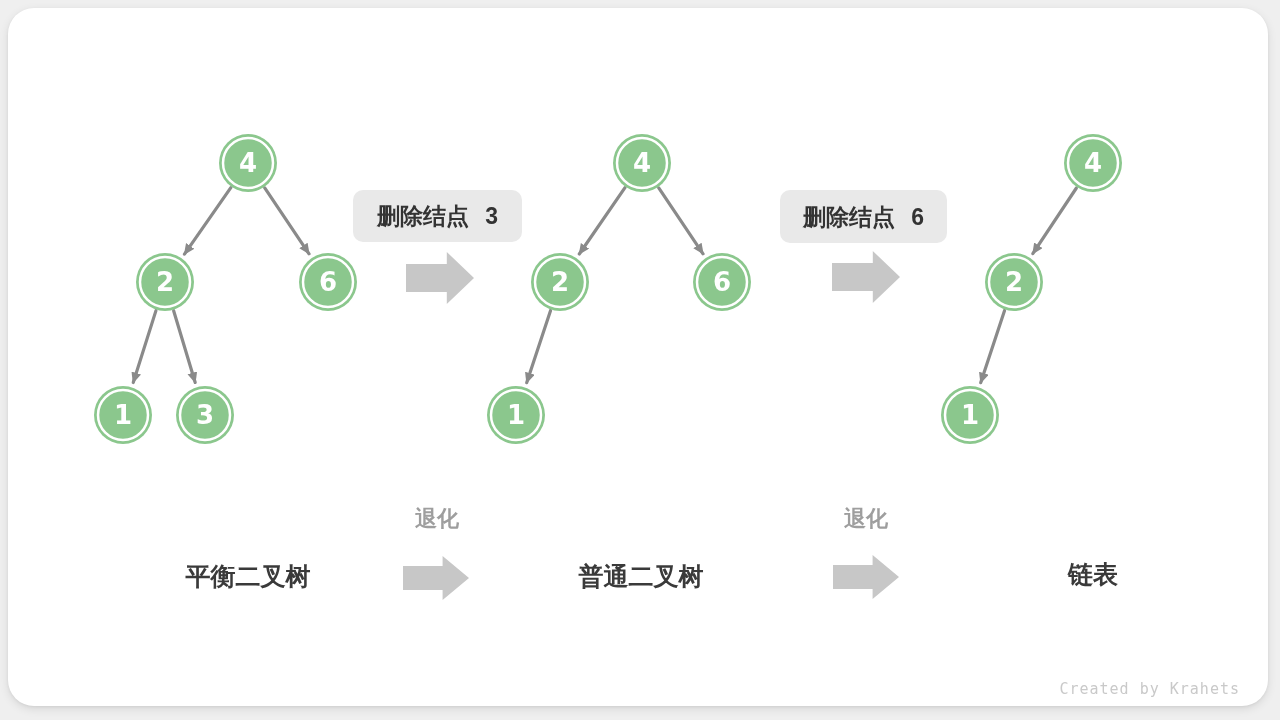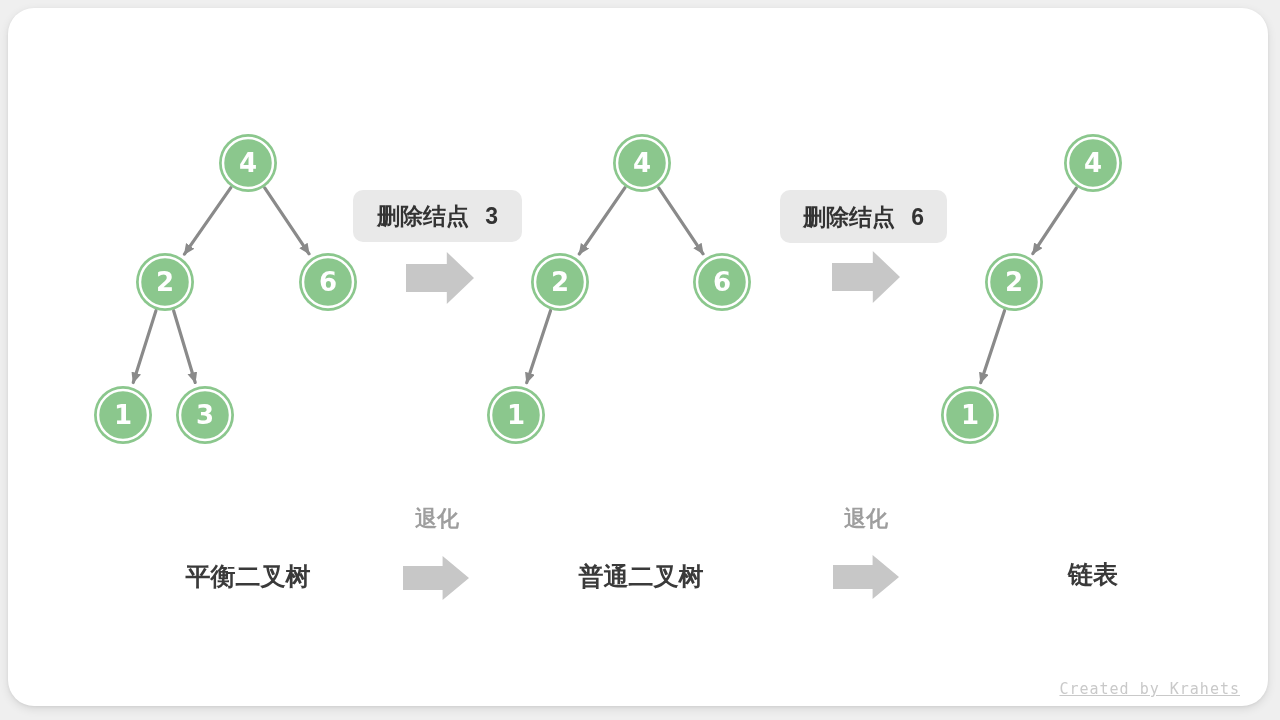--- a/index.html
+++ b/index.html
@@ -26,21 +26,20 @@
   .caption     { font: 700 25px "Liberation Sans", sans-serif; fill: #3a3a3a; }
   .degrade     { font: 700 22px "Liberation Sans", sans-serif; fill: #9e9e9e; }
   .del-label   { font: 700 23px "Liberation Sans", sans-serif; fill: #333333; }
   .watermark {
     position: absolute;
     right: 40px; bottom: 22px;
     font-family: "DejaVu Sans Mono", monospace;
     font-size: 15px;
     letter-spacing: 1px;
     color: #c9c9c9;
-    text-decoration: underline;
   }
 </style>
 </head>
 <body>
 
 <div class="card"></div>
 
 <svg id="diagram" viewBox="0 0 1280 720" xmlns="http://www.w3.org/2000/svg">
     <defs>
       <marker id="ah" markerUnits="userSpaceOnUse" markerWidth="14" markerHeight="14" refX="10" refY="5" orient="auto">

